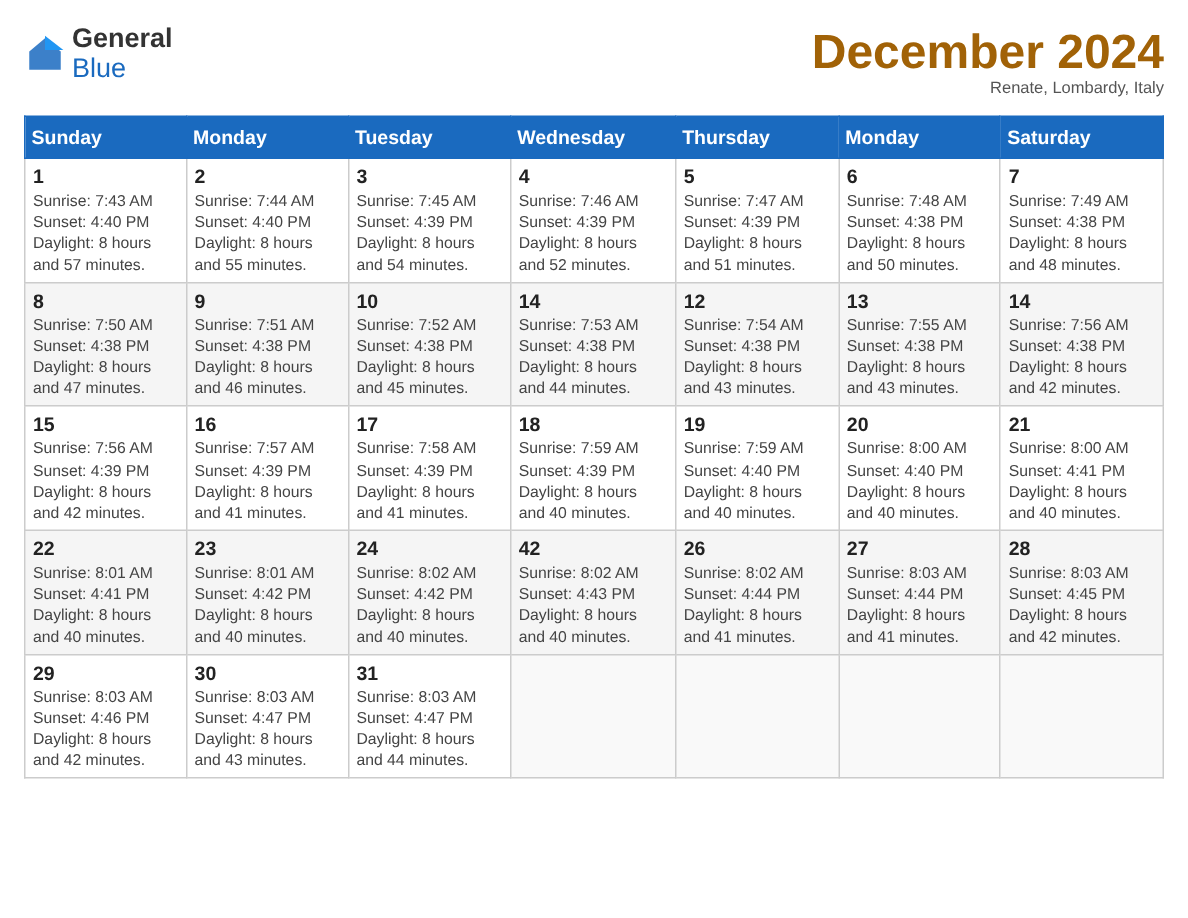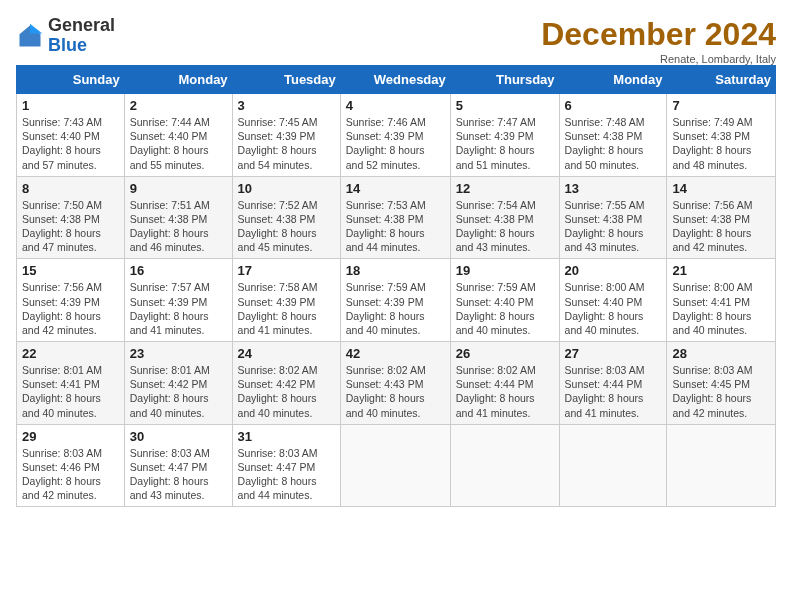--- a/index.html
+++ b/index.html
@@ -7,20 +7,21 @@
       font-family: Arial, sans-serif;
       background: #fff;
       width: 792px;
       min-height: 612px;
       padding: 16px;
     }
     .header-area {
       display: flex;
       justify-content: space-between;
       align-items: flex-start;
+      margin-bottom: 12px;
     }
     .logo {
       display: flex;
       align-items: center;
       gap: 4px;
     }
     .logo-text {
       display: flex;
       flex-direction: column;
       line-height: 1.1;
@@ -45,21 +46,21 @@
       width: 100%;
       border-collapse: collapse;
       font-size: 11px;
     }
     .calendar-table thead tr th {
       background: #1a6abf;
       color: #fff;
       font-size: 13px;
       font-weight: bold;
       padding: 6px 4px;
-      text-align: right;
+      text-align: left;
       border: 1px solid #1a6abf;
     }
     .calendar-table tbody tr td {
       border: 1px solid #ccc;
       vertical-align: top;
       padding: 4px 5px;
       width: 113px;
       min-height: 80px;
       background: #fff;
     }
@@ -86,21 +87,21 @@
 <body>
 
 <div class="header-area">
   <div class="logo">
     <svg class="logo-icon" viewBox="0 0 32 32" xmlns="http://www.w3.org/2000/svg">
       <polygon points="16,4 28,14 28,28 4,28 4,14" fill="#1a6abf" opacity="0.85"></polygon>
       <polygon points="16,2 30,13 16,13" fill="#2196F3"></polygon>
     </svg>
     <div class="logo-text">
       <span style="font-size:18px;font-weight:bold;color:#333;">General</span>
-      <span style="font-size:18px;font-weight:bold;color:#1a6abf;">Blue</span>
+      <span style="font-size:18px;font-weight:normal;color:#1a6abf;">Blue</span>
     </div>
   </div>
   <div class="title-area">
     <div class="month-title">December 2024</div>
     <div class="location">Renate, Lombardy, Italy</div>
   </div>
 </div>
 
 <table class="calendar-table">
   <thead>

